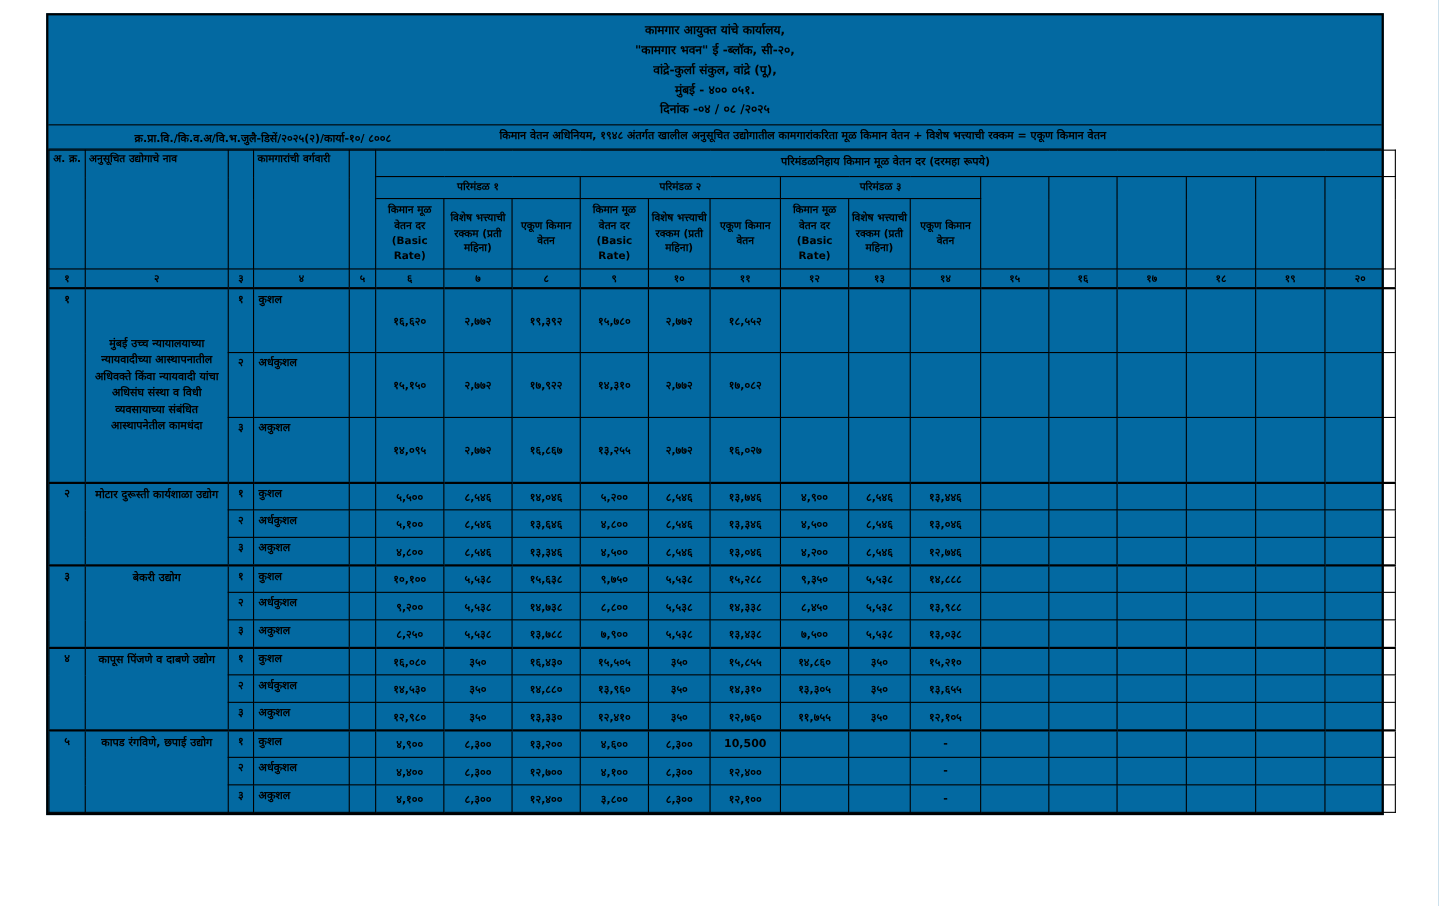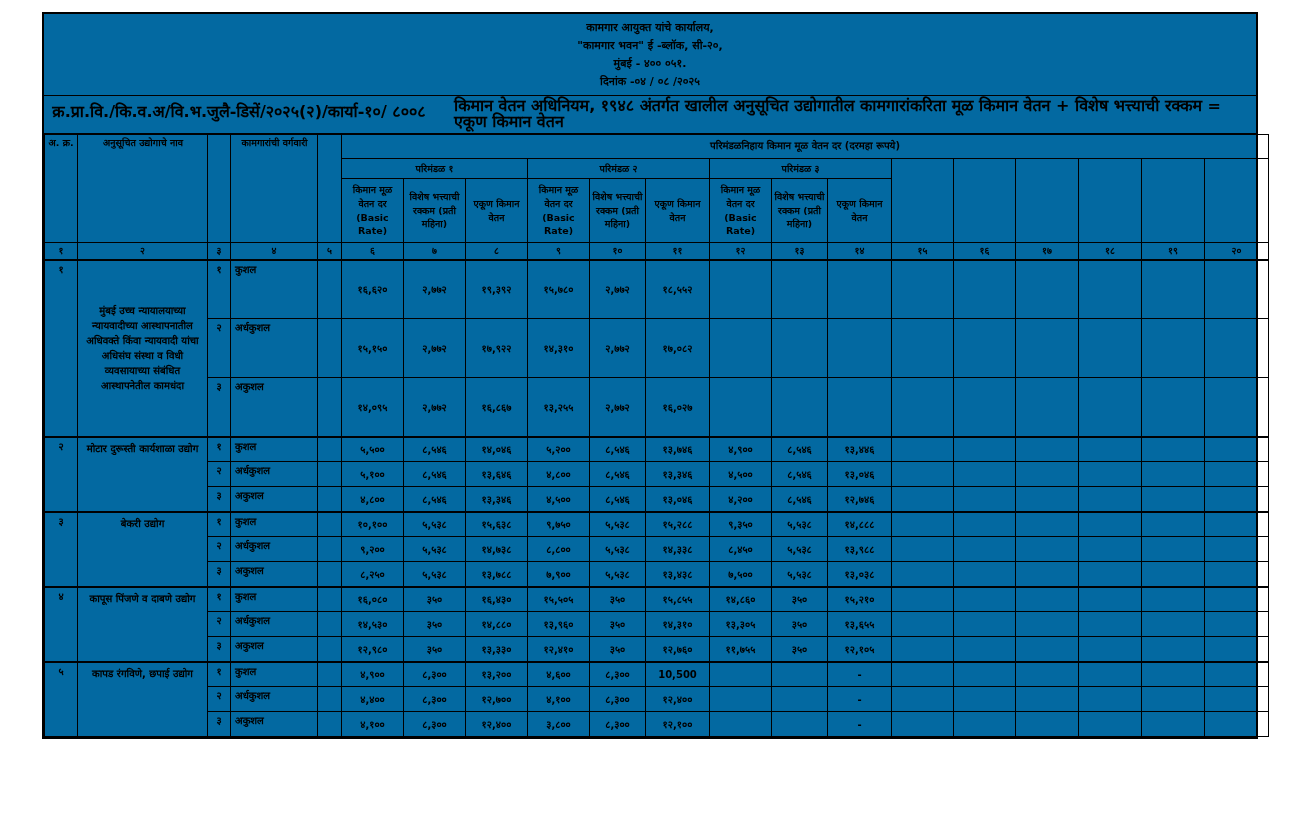--- a/index.html
+++ b/index.html
@@ -8,34 +8,34 @@
     width:1308px; height:824px; background:#ffffff; color:#000;
     font-family:"DejaVu Sans","Liberation Sans",sans-serif;
     font-weight:bold; position:relative;
   }
   .doc {
     position:absolute; left:42px; top:12px; width:1216px;
     border:2px solid #000; background:#0369a1;
   }
   .letterhead { border-bottom:1px solid #000; text-align:center; padding:5px 0 4px 0; }
   .lh-line { font-size:11px; line-height:18px; white-space:nowrap; }
-  .ref-strip { display:flex; border-bottom:1px solid #000; font-size:16px; padding:2px 0 3px 0; }
+  .ref-strip { display:flex; border-bottom:1px solid #000; font-size:10px; padding:2px 0 3px 0; }
   .ref-left  { width:390px; text-align:center; padding-top:2px; }
   .ref-right { flex:1; }
   .ref-l1 { padding-left:20px; line-height:16px; }
   .ref-l2 { padding-left:56px; line-height:16px; }
 
   table { border-collapse:collapse; table-layout:fixed; width:100%; }
   th, td {
     border:1px solid #000; padding:1px 2px; font-weight:bold;
     overflow:hidden; vertical-align:middle; text-align:center;
   }
   thead th { font-size:9.5px; line-height:1.45; }
   .top { vertical-align:top; }
-  .tl  { text-align:center; padding-left:3px; }
+  .tl  { text-align:left; padding-left:3px; }
   tr.h1 th { height:24px; }
   tr.h2 th { height:20px; }
   tr.h3 th { height:64px; }
   .zones-title { font-size:10px; }
   tr.num-row td { height:17px; font-size:9.5px; border-bottom:2px solid #000; }
 
   tbody td { font-size:10px; }
   tr.r-tall  td { height:59px; }
   tr.r-short td { height:25px; }
   tbody tr.block-start td { border-top:2px solid #000; }
@@ -46,20 +46,21 @@
   td.c-cat { vertical-align:top; text-align:left; padding-left:4px;margin-top:38px; }
 </style>
 </head>
 <body>
 
 <div class="doc">
 
   <div class="letterhead">
     <div class="lh-line">कामगार आयुक्त यांचे कार्यालय,</div>
     <div class="lh-line">"कामगार भवन" ई -ब्लॉक, सी-२०,</div>
+    <div class="lh-line">वांद्रे-कुर्ला संकुल, वांद्रे (पू),</div>
     <div class="lh-line">मुंबई - ४०० ०५१.</div>
     <div class="lh-line">दिनांक -०४ / ०८ /२०२५</div>
   </div>
 
   <div class="ref-strip">
     <div class="ref-left">क्र.प्रा.वि./कि.व.अ/वि.भ.जुलै-डिसें/२०२५(२)/कार्या-१०/ ८००८</div>
     <div class="ref-right">
       <div class="ref-l1">किमान वेतन अधिनियम, १९४८ अंतर्गत खालील अनुसूचित उद्योगातील कामगारांकरिता मूळ किमान वेतन + विशेष भत्त्याची रक्कम = एकूण किमान वेतन</div>
     </div>
   </div>

